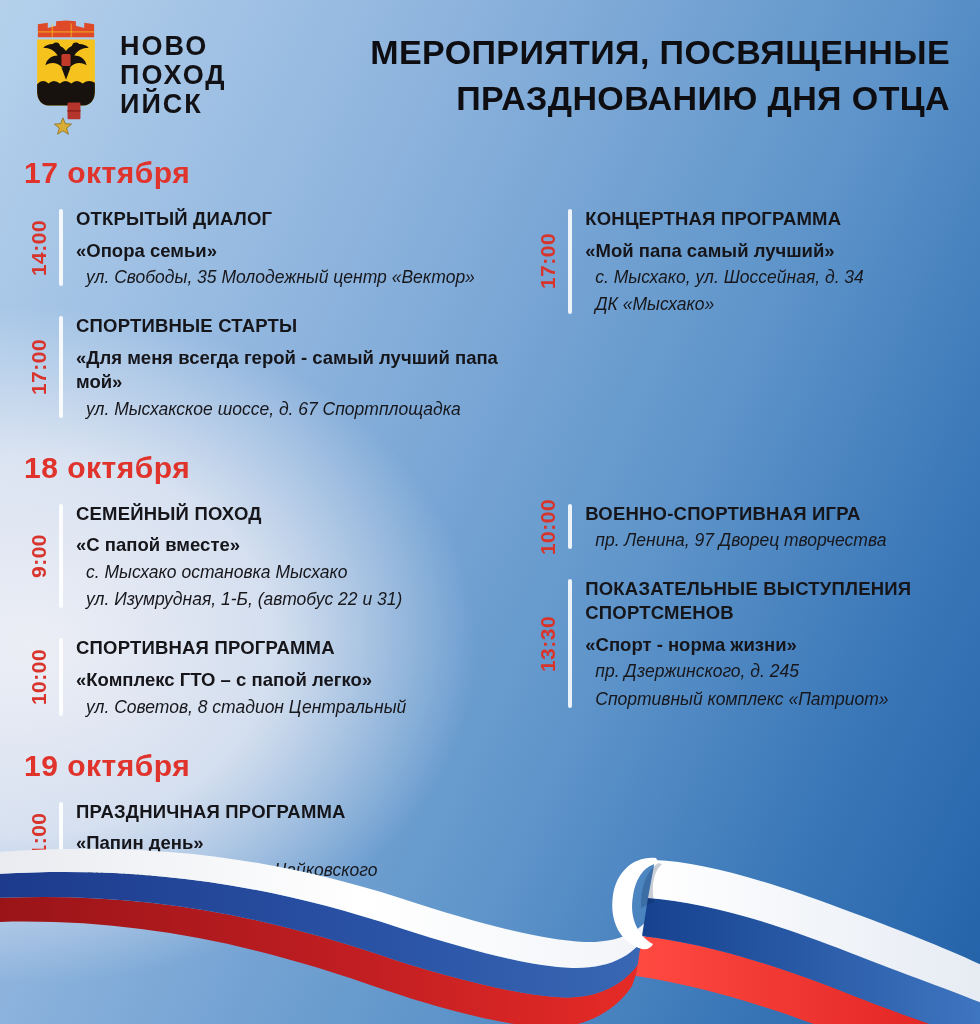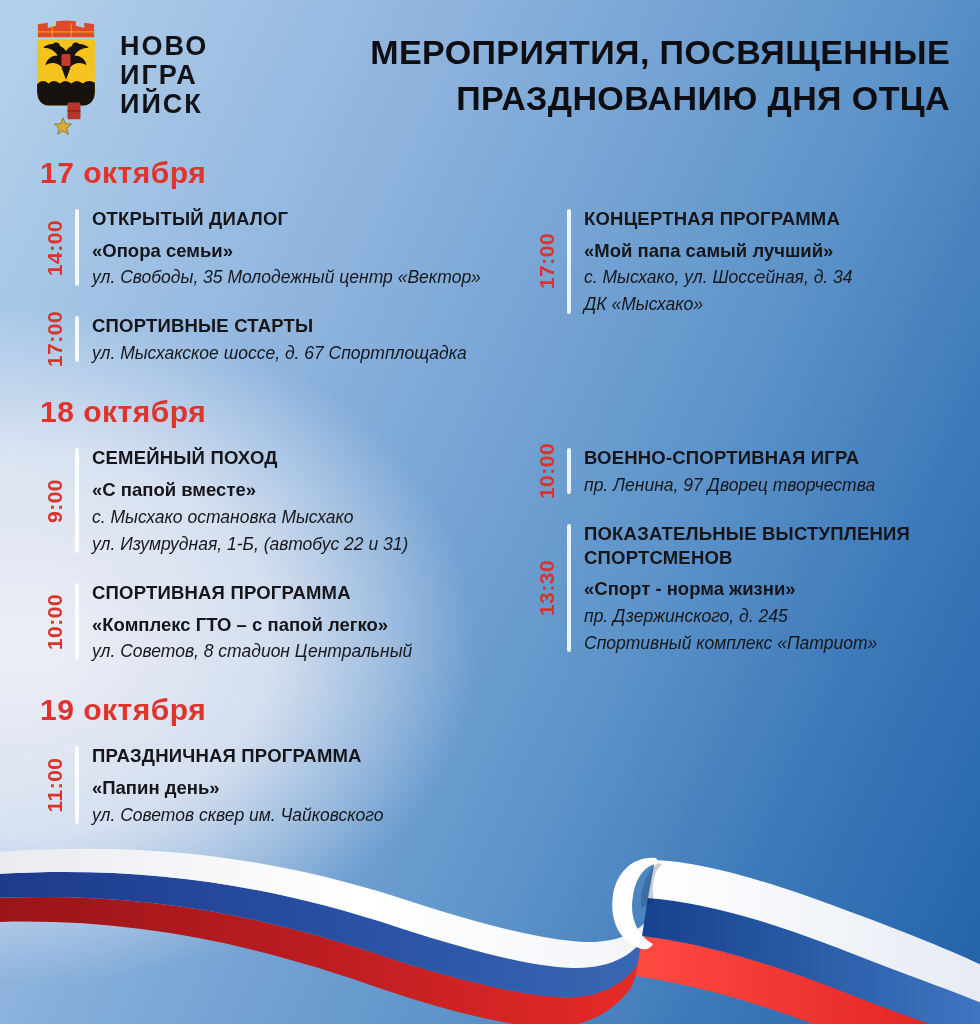--- a/index.html
+++ b/index.html
@@ -14,33 +14,33 @@
       linear-gradient(115deg, #b5d1ec 0%, #8db3dd 32%, #5f95ca 62%, #3a77b8 82%, #2361a8 100%);
   }
   
   .header{display:flex;align-items:flex-start;padding:14px 30px 0 28px;}
   .logo-area{display:flex;align-items:flex-start;}
   .coat{width:76px;height:130px;flex:0 0 auto;}
   .logo-text{margin:18px 0 0 16px;font-weight:700;font-size:27px;line-height:1.08;letter-spacing:2px;color:#121216;}
   .main-title{flex:1;text-align:right;margin-top:16px;font-weight:700;font-size:34px;line-height:1.34;letter-spacing:0.4px;color:#0e0e12;}
   .main-title span{display:block;}
   
-  .section{padding:0 40px;margin-bottom:30px;}
+  .section{padding:0 24px;margin-bottom:30px;}
   .section.last{margin-top:26px;}
   .date-heading{margin:0 0 16px 0;font-size:30px;font-weight:700;color:#e0332c;letter-spacing:0.5px;}
   .events-grid{display:grid;grid-template-columns:54% 46%;column-gap:6px;}
   .event{display:flex;margin-bottom:24px;}
   .event:last-child{margin-bottom:0;}
   .event-time{width:30px;flex:0 0 auto;display:flex;align-items:center;justify-content:center;}
   .event-time span{transform:rotate(-90deg);white-space:nowrap;font-weight:700;font-size:21px;color:#d8342c;letter-spacing:0.5px;}
   .event-bar{width:4px;flex:0 0 auto;border-radius:2px;background:rgba(255,255,255,0.88);margin:3px 13px 3px 5px;}
   .event-body{flex:1;min-width:0;padding-top:1px;}
   .event-title{font-size:18.5px;font-weight:700;line-height:1.28;letter-spacing:0.2px;}
   .event-quote{font-size:18.5px;font-weight:700;line-height:1.28;margin-top:8px;}
-  .event-address{font-size:17.5px;font-style:italic;line-height:1.38;margin-top:3px;color:#17171c;}
+  .event-address{font-size:17.5px;font-style:italic;line-height:1.38;margin-top:3px;color:#17171c;margin-left:10px;}
   
   .ribbon{position:absolute;left:0;bottom:0;width:980px;height:194px;display:block;}
   .spacer{height:12px;}
 </style>
 </head>
 <body>
 
 <div class="poster">
 
   <div class="header">
@@ -71,21 +71,21 @@
         </g>
 
         <g>
           <rect x="52" y="116" width="17" height="22" rx="1.5" fill="#b5342c"></rect>
           <rect x="52" y="126" width="17" height="2" fill="#8c221c"></rect>
           <polygon points="46,136 49.1,143.8 57.4,144.3 50.9,149.6 53.1,157.7 46,153.2 38.9,157.7 41.1,149.6 34.6,144.3 42.9,143.8" fill="#d9ad35" stroke="#8a6a1a" stroke-width="1"></polygon>
         </g>
       </svg>
       <div class="logo-text">
         <div>НОВО</div>
-        <div>ИГРА</div>
+        <div>ПОХОД</div>
         <div>ИЙСК</div>
       </div>
     </div>
     <h1 class="main-title">
       <span>МЕРОПРИЯТИЯ, ПОСВЯЩЕННЫЕ</span>
       <span>ПРАЗДНОВАНИЮ ДНЯ ОТЦА</span>
     </h1>
   </div>
 
   <div class="spacer"></div>
@@ -105,20 +105,21 @@
             <div class="event-address">ул. Свободы, 35 Молодежный центр «Вектор»</div>
           </div>
         </article>
         <article class="event">
           <div class="event-time">
               <span>17:00</span>
             </div>
           <div class="event-bar"></div>
           <div class="event-body">
             <div class="event-title">СПОРТИВНЫЕ СТАРТЫ</div>
+            <div class="event-quote">«Для меня всегда герой - самый лучший папа мой»</div>
             <div class="event-address">ул. Мысхакское шоссе, д. 67 Спортплощадка</div>
           </div>
         </article>
       </div>
       <div class="col-right">
         <article class="event">
           <div class="event-time">
               <span>17:00</span>
             </div>
           <div class="event-bar"></div>

